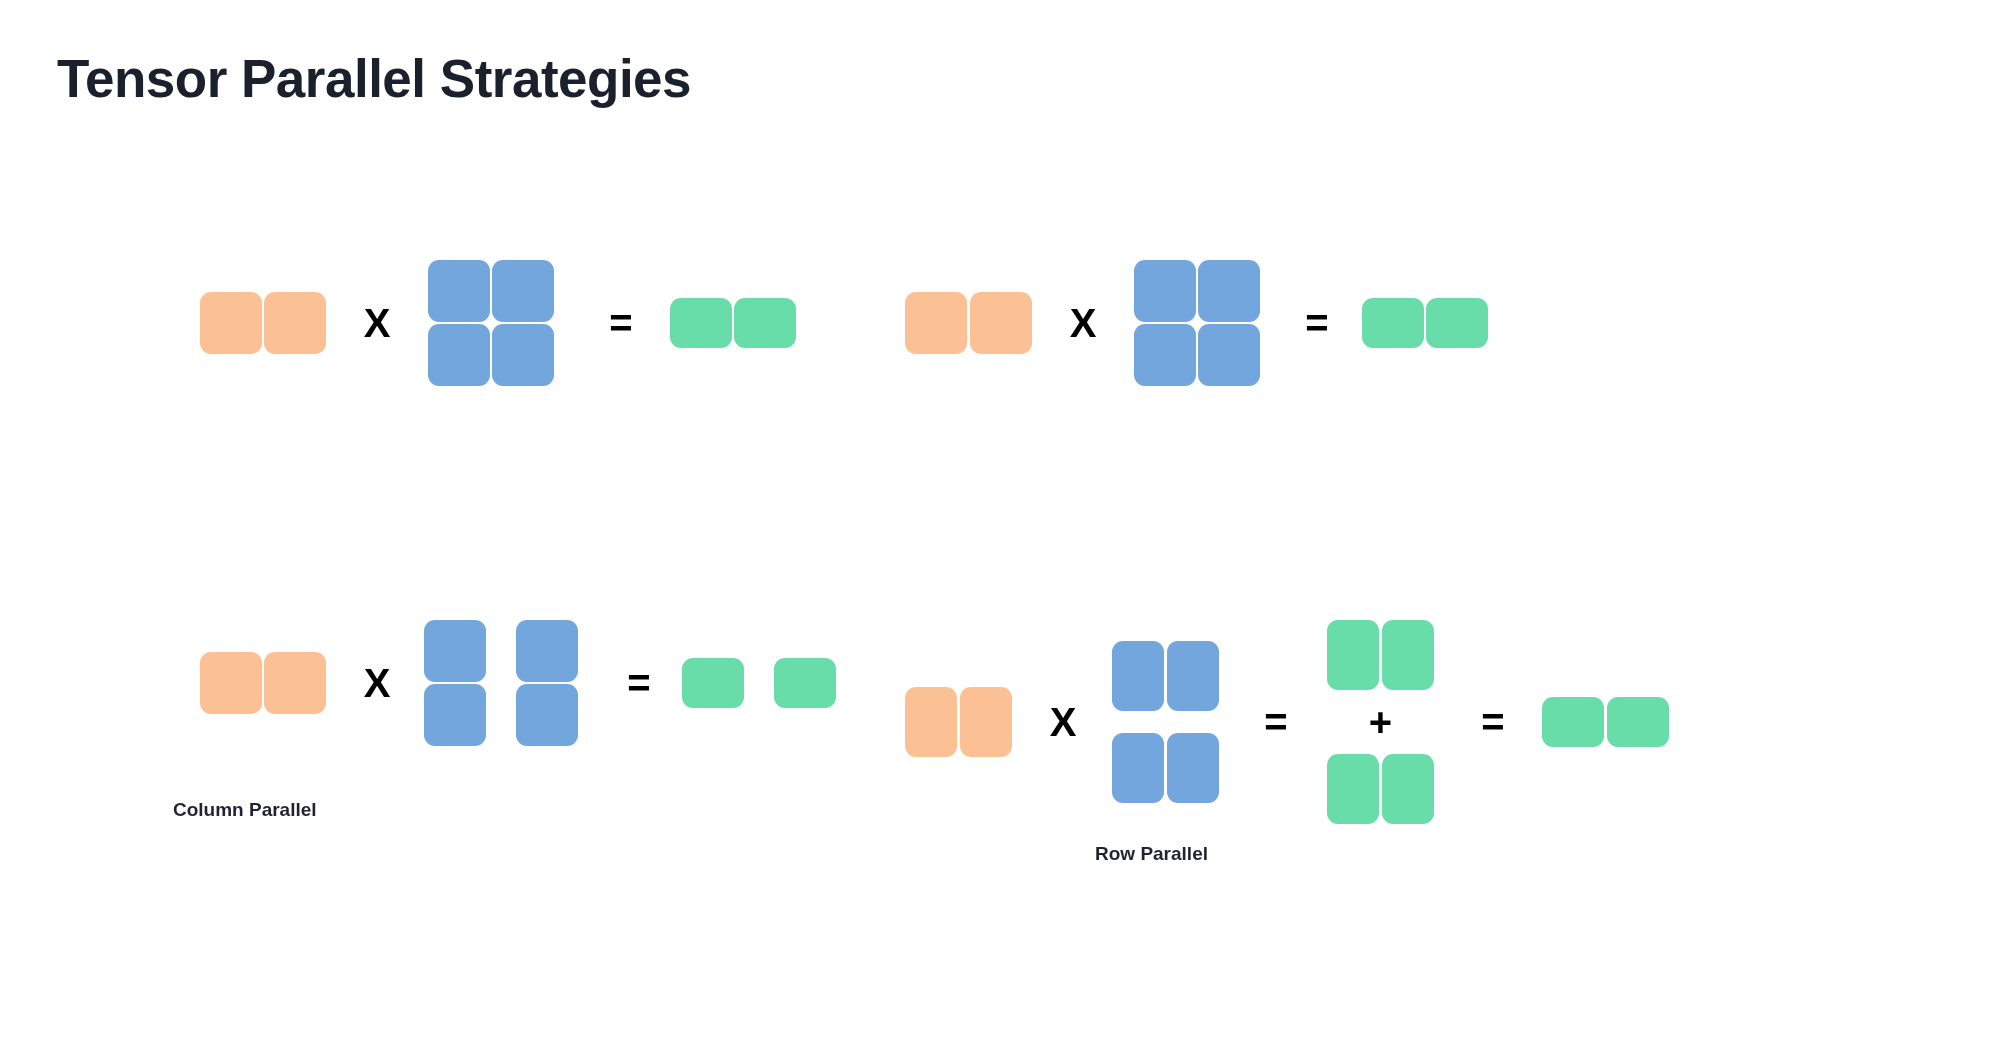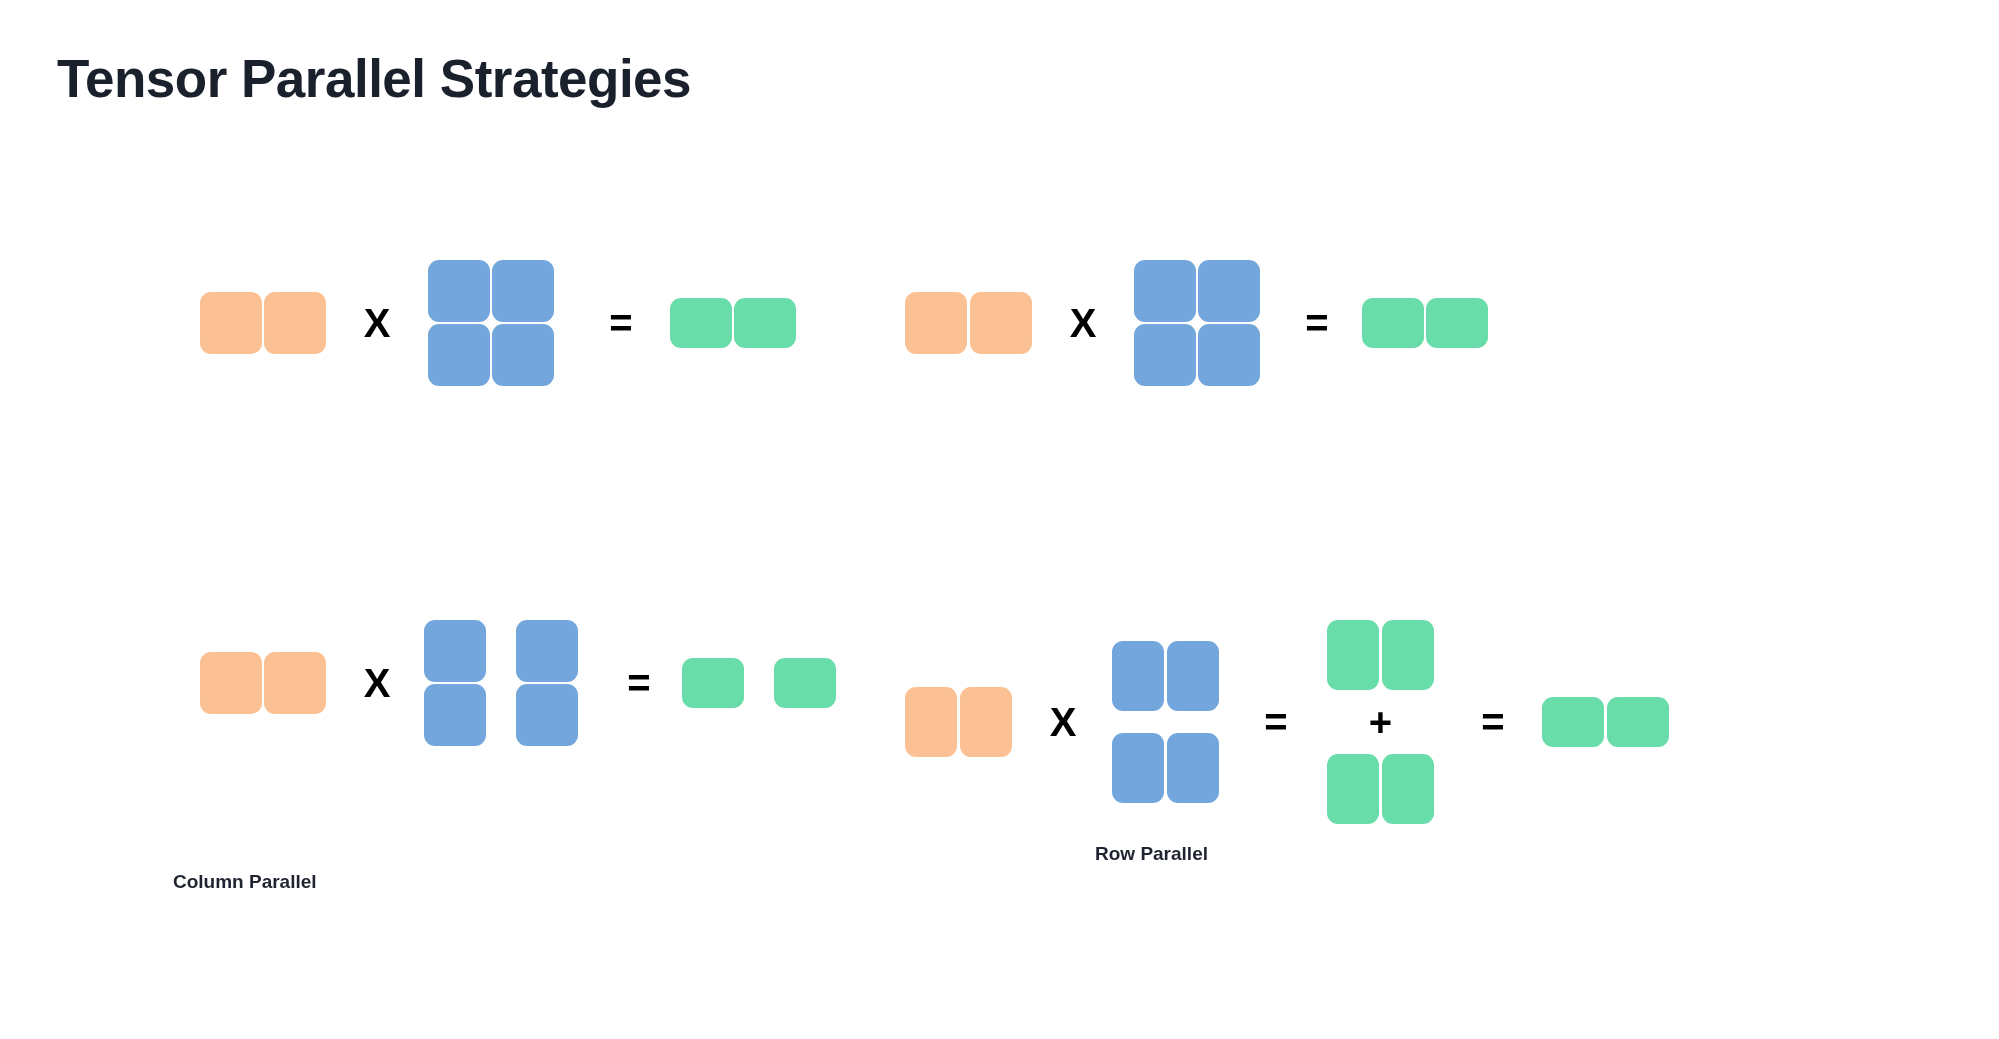--- a/index.html
+++ b/index.html
@@ -101,21 +101,21 @@
   }
 
   
   .caption {
     position: absolute;
     font-size: 19px;
     font-weight: bold;
     color: #1f2430;
     white-space: nowrap;
   }
-  #caption-column-parallel { left: 173px; top: 721px; }
+  #caption-column-parallel { left: 173px; top: 649px; }
   #caption-row-parallel    { left:  95px; top: 693px; }
 </style>
 </head>
 <body style="background: rgb(255, 255, 255);">
 
 <div class="page-title" style="color: rgb(26, 32, 44);">Tensor Parallel Strategies</div>
 
 <div class="panel" id="panel-column-parallel">
 
   <div class="equation" id="eq-col-top">

